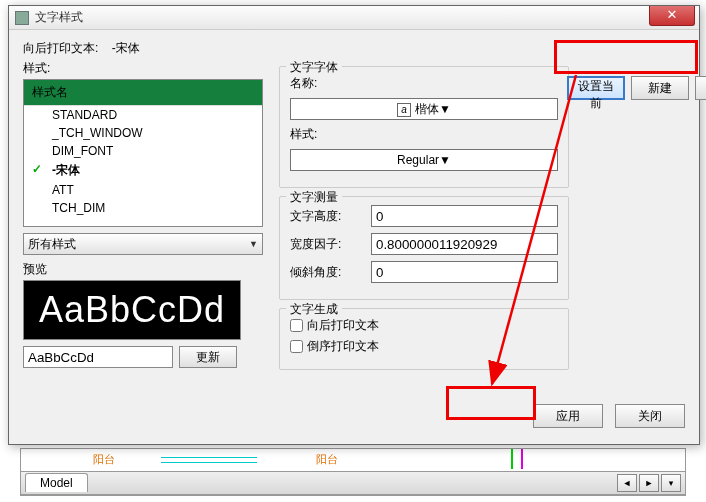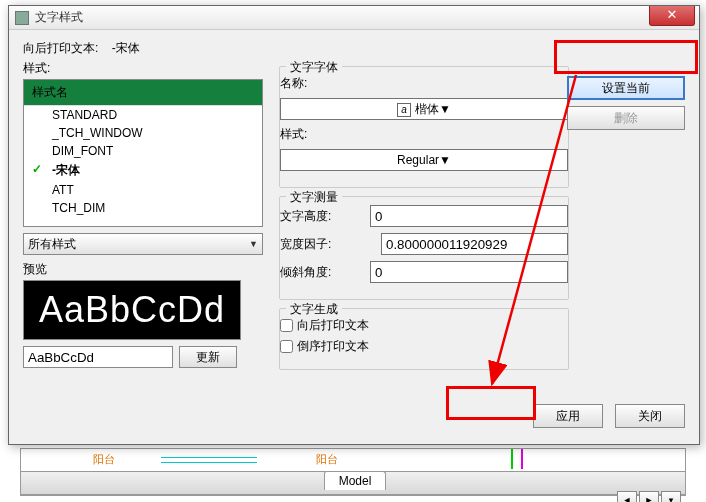--- a/index.html
+++ b/index.html
@@ -124,21 +124,21 @@
       padding: 0 8px;
       cursor: pointer;
       font-size: 12px;
     }
     .mid-col {
       position: absolute;
       left: 270px;
       top: 36px;
       width: 290px;
     }
-    .group { border: 1px solid #ccc; border-radius: 2px; padding: 8px 0 10px; position: relative; margin-bottom: 8px; }
+    .group { border: 1px solid #ccc; border-radius: 2px; padding: 8px 10px 10px; position: relative; margin-bottom: 8px; }
     .group-title {
       position: absolute;
       top: -8px; left: 6px;
       background: #f0f0f0;
       padding: 0 4px;
       font-size: 12px;
     }
     .row { display: flex; align-items: center; margin-bottom: 6px; }
     .row .lbl { width: 62px; }
     .field {
@@ -156,21 +156,21 @@
       width: 14px; height: 14px;
       border: 1px solid #666;
       text-align: center;
       font-size: 10px;
       line-height: 12px;
       font-style: italic;
       margin-right: 4px;
     }
     .checkbox-row { display: flex; align-items: center; margin-bottom: 4px; }
     .checkbox-row input { margin-right: 4px; }
-    .right-btns { position: absolute; right: 14px; top: 46px; width: 118px; display: flex; flex-direction: column; gap: 6px; }
+    .right-btns { position: absolute; right: 14px; top: 46px; width: 118px; display: flex; gap: 6px; }
     .right-btns .btn { width: 100%; height: 24px; }
     .btn.default { border: 2px solid #3a78c8; background: linear-gradient(#eaf3ff, #cde4ff); }
     .btn:disabled { color: #999; }
     .bottom-btns {
       position: absolute;
       right: 14px;
       bottom: 12px;
       display: flex;
       gap: 12px;
     }
@@ -186,21 +186,20 @@
     }
     .tab-strip {
       position: absolute;
       left: 20px; right: 20px;
       top: 471px;
       height: 24px;
       background: linear-gradient(#f0f0f0, #d8d8d8);
       border: 1px solid #999;
       display: flex;
       align-items: center;
-      flex-direction: column;
     }
     .tab {
       background: #fff;
       border: 1px solid #999;
       border-bottom: none;
       padding: 2px 14px;
       margin-left: 4px;
       border-radius: 3px 3px 0 0;
       position: relative;
       top: -1px;
@@ -316,20 +315,21 @@
         </label>
         <label class="checkbox-row">
           <input type="checkbox" style="">
           <span>倒序打印文本</span>
         </label>
       </div>
     </div>
 
     <div class="right-btns">
       <button class="btn default">设置当前</button>
+      <button class="btn">新建</button>
       <button class="btn" disabled="">删除</button>
     </div>
 
     <div class="bottom-btns">
       <button class="btn">应用</button>
       <button class="btn">关闭</button>
     </div>
   </div>
 </div>
 

